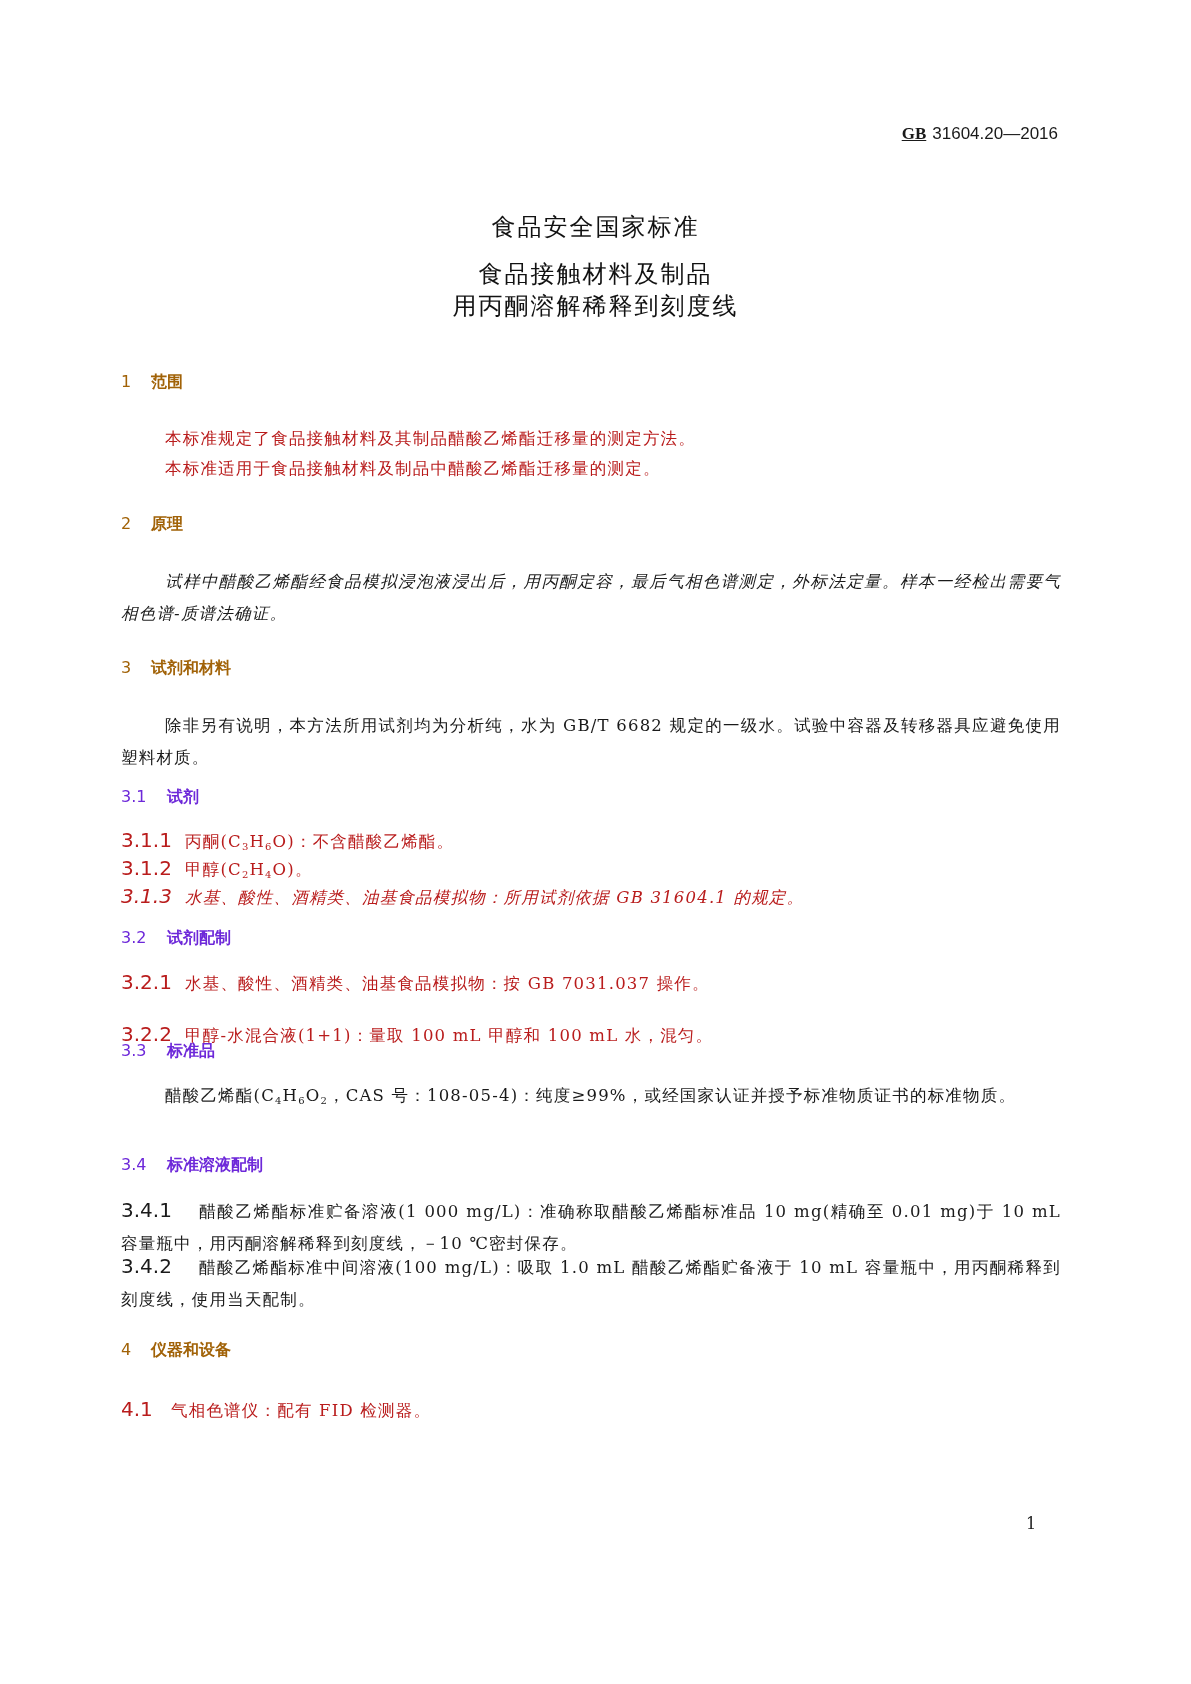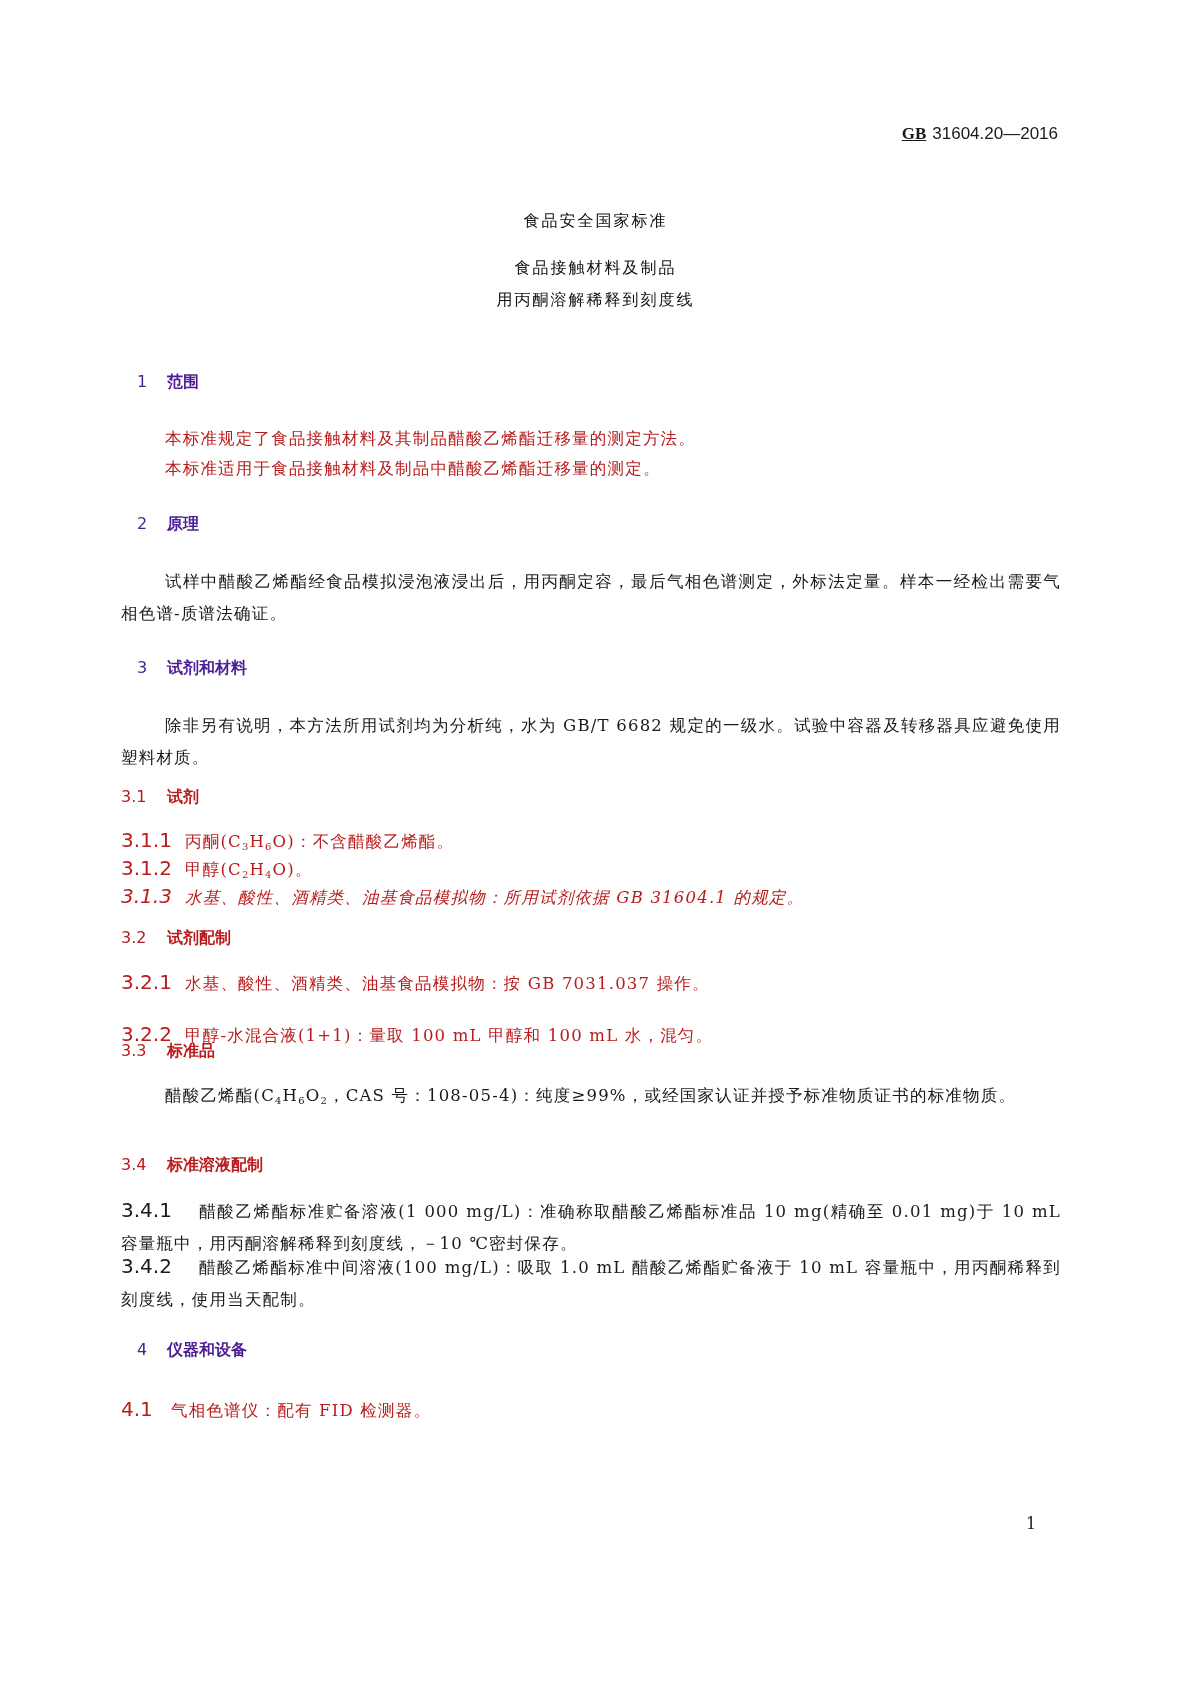--- a/index.html
+++ b/index.html
@@ -10,32 +10,32 @@
     }
     .abs { position: absolute; white-space: nowrap; }
     .std-code {
       top: 124px; right: 133px; font-size: 17px;
       font-family: "Liberation Sans", "DejaVu Sans", sans-serif;
     }
     .std-code b { font-family: "Liberation Serif", serif; font-weight: bold; margin-right: 6px; text-decoration: underline; }
     .title {
       left: 0; width: 1191px; text-align: center;
       font-family: "DejaVu Sans", "Liberation Sans", sans-serif;
-      font-size: 16px; letter-spacing: 2px; color: #111;
+      font-size: 24px; letter-spacing: 2px; color: #111;
     }
     .h1 {
-      left: 137px; font-size: 16px;
+      left: 121px; font-size: 16px;
       font-family: "DejaVu Sans", "Liberation Sans", sans-serif;
-      font-weight: bold; color: #4c1d95;
+      font-weight: bold; color: #a16207;
     }
     .h1 .num { display: inline-block; width: 30px; font-weight: normal; }
     .h2 {
       left: 121px; font-size: 16px;
       font-family: "DejaVu Sans", "Liberation Sans", sans-serif;
-      font-weight: bold; color: #b91c1c;
+      font-weight: bold; color: #6d28d9;
     }
     .h2 .num { display: inline-block; width: 46px; font-weight: normal; }
     .p {
       font-size: 16.5px; letter-spacing: 1.2px; color: #b91c1c;
     }
     .item .num {
       display: inline-block; width: 64px;
       font-family: "DejaVu Sans", "Liberation Sans", sans-serif;
       font-size: 20px; letter-spacing: 0;
     }
@@ -58,21 +58,21 @@
 
 <div class="abs title" style="top:211px;">食品安全国家标准</div>
 <div class="abs title" style="top:258px;">食品接触材料及制品</div>
 <div class="abs title" style="top:290px;">用丙酮溶解稀释到刻度线</div>
 
 <div class="abs h1" style="top:372px;"><span class="num">1</span><span>范围</span></div>
 <div class="abs p" style="left:165px; top:428px;">本标准规定了食品接触材料及其制品醋酸乙烯酯迁移量的测定方法。</div>
 <div class="abs p" style="left:165px; top:458px;">本标准适用于食品接触材料及制品中醋酸乙烯酯迁移量的测定。</div>
 
 <div class="abs h1" style="top:514px;"><span class="num">2</span><span>原理</span></div>
-<div class="para-block" style="top:566px; text-indent:44px;">试样中醋酸乙烯酯经食品模拟浸泡液浸出后，用丙酮定容，最后气相色谱测定，外标法定量。样本一经检出需要气相色谱-质谱法确证。</div>
+<div class="para-block" style="top:566px; text-indent:44px;font-style:italic;">试样中醋酸乙烯酯经食品模拟浸泡液浸出后，用丙酮定容，最后气相色谱测定，外标法定量。样本一经检出需要气相色谱-质谱法确证。</div>
 
 <div class="abs h1" style="top:658px;"><span class="num">3</span><span>试剂和材料</span></div>
 <div class="para-block" style="top:710px; text-indent:44px;">除非另有说明，本方法所用试剂均为分析纯，水为 GB/T 6682 规定的一级水。试验中容器及转移器具应避免使用塑料材质。</div>
 
 <div class="abs h2" style="top:787px;"><span class="num">3.1</span><span>试剂</span></div>
 
 <div class="abs p item" style="left:121px; top:828px;"><span class="num">3.1.1</span><span>丙酮(C</span><sub>3</sub><span>H</span><sub>6</sub><span>O)：不含醋酸乙烯酯。</span></div>
 
 <div class="abs p item" style="left:121px; top:856px;"><span class="num">3.1.2</span><span>甲醇(C</span><sub>2</sub><span>H</span><sub>4</sub><span>O)。</span></div>
 

